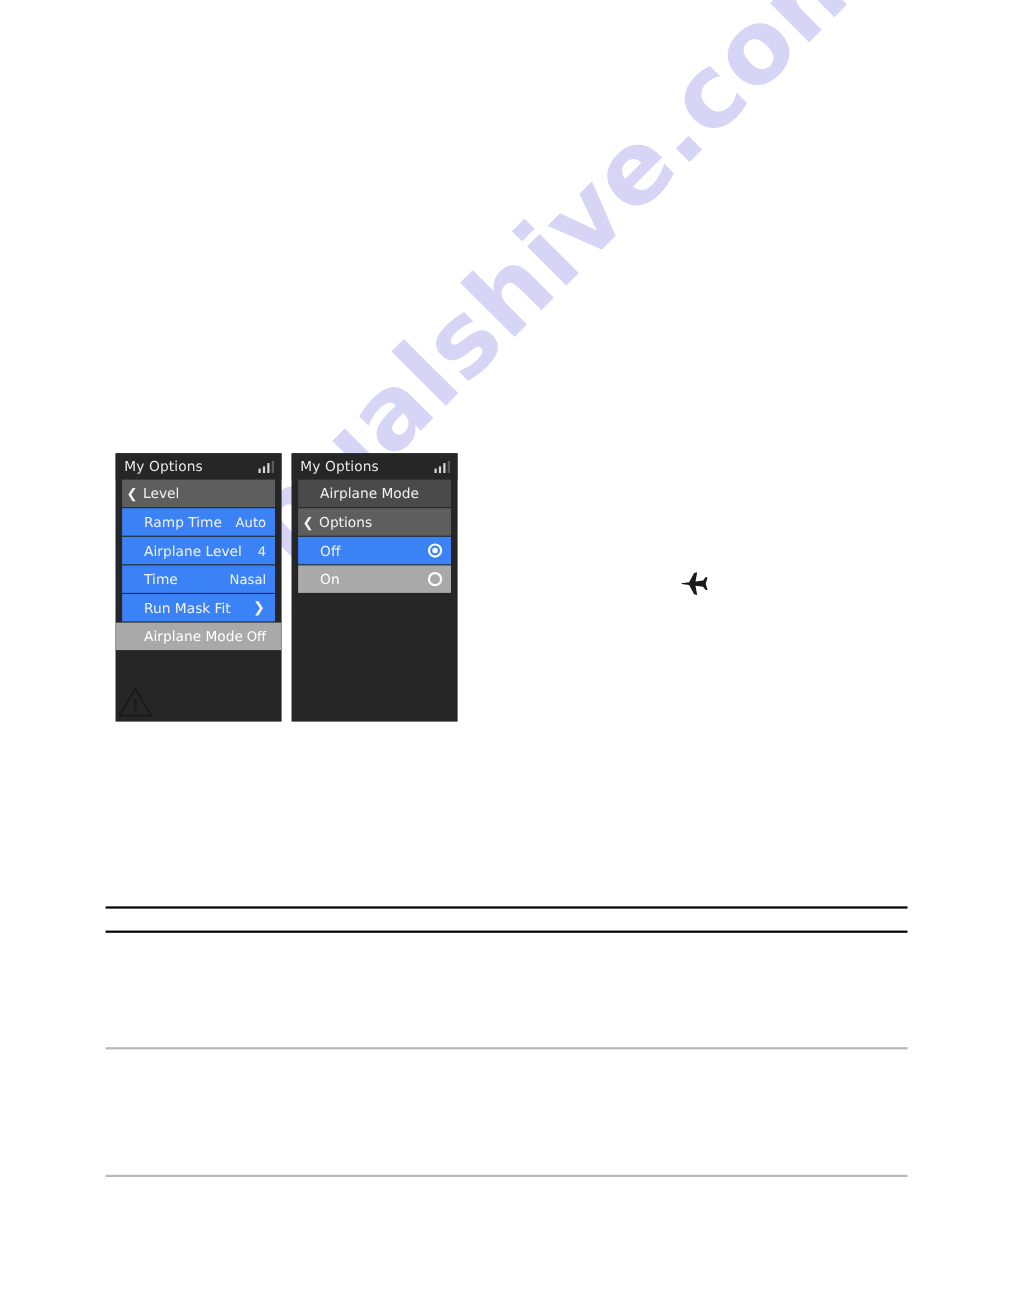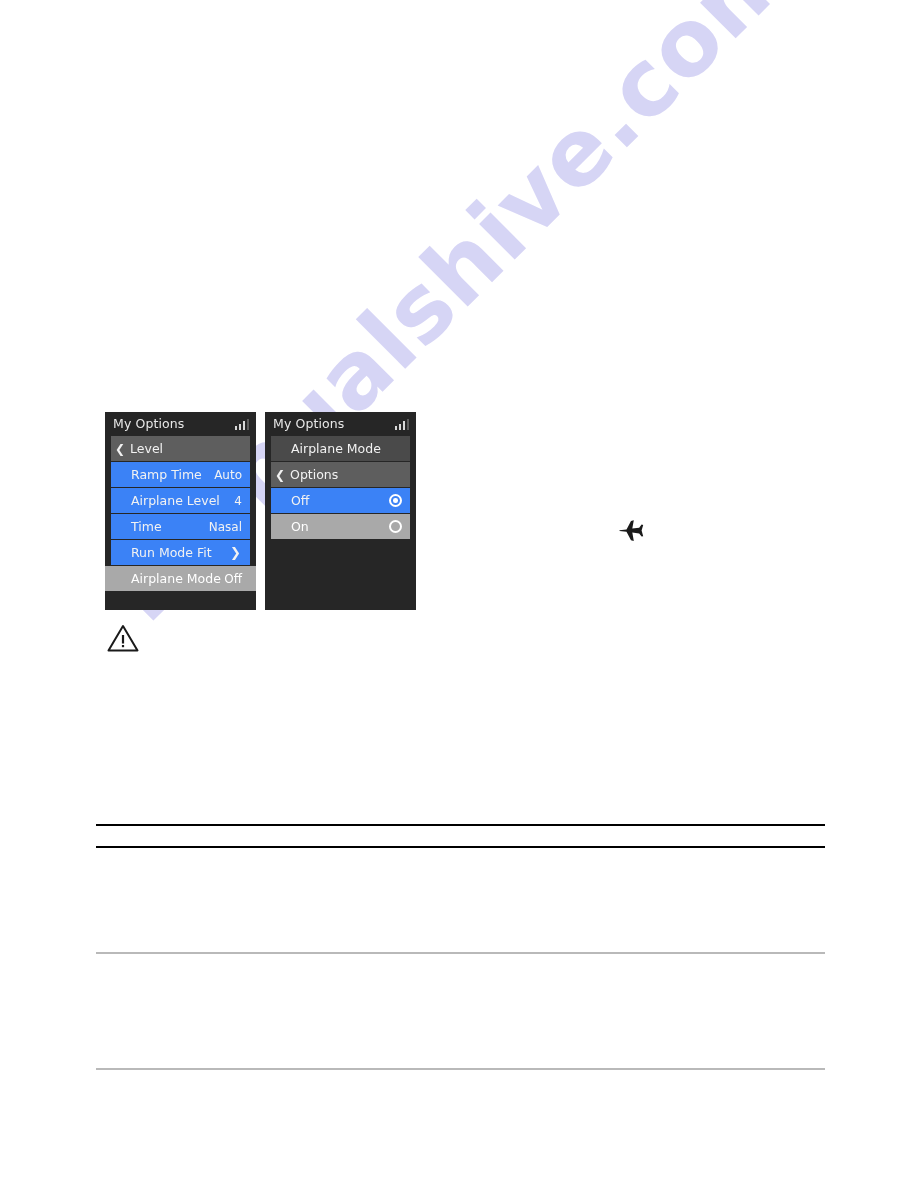--- a/index.html
+++ b/index.html
@@ -46,21 +46,21 @@
     position: absolute;
     left: 105px;
     top: 412px;
     z-index: 10;
   }
   .screen {
     position: absolute;
     top: 0;
     background: #262626;
     width: 151px;
-    height: 198px;
+    height: 244px;
     overflow: hidden;
   }
   #screen-left  { left: 0px; }
   #screen-right { left: 160px; }
 
   .screen-header {
     height: 24px;
     position: relative;
     background: #262626;
   }
@@ -226,21 +226,21 @@
         <span class="row-label">Airplane Level</span>
         <span class="row-value">4</span>
       </div>
 
       <div class="row">
         <span class="row-label">Time</span>
         <span class="row-value">Nasal</span>
       </div>
 
       <div class="row">
-        <span class="row-label">Run Mode Fit</span>
+        <span class="row-label">Run Mask Fit</span>
         <span class="chev-right">❯</span>
       </div>
 
       <div class="row full highlight">
         <span class="row-label">Airplane Mode</span>
         <span class="row-value">Off</span>
       </div>
 
     </div>
   </div>

